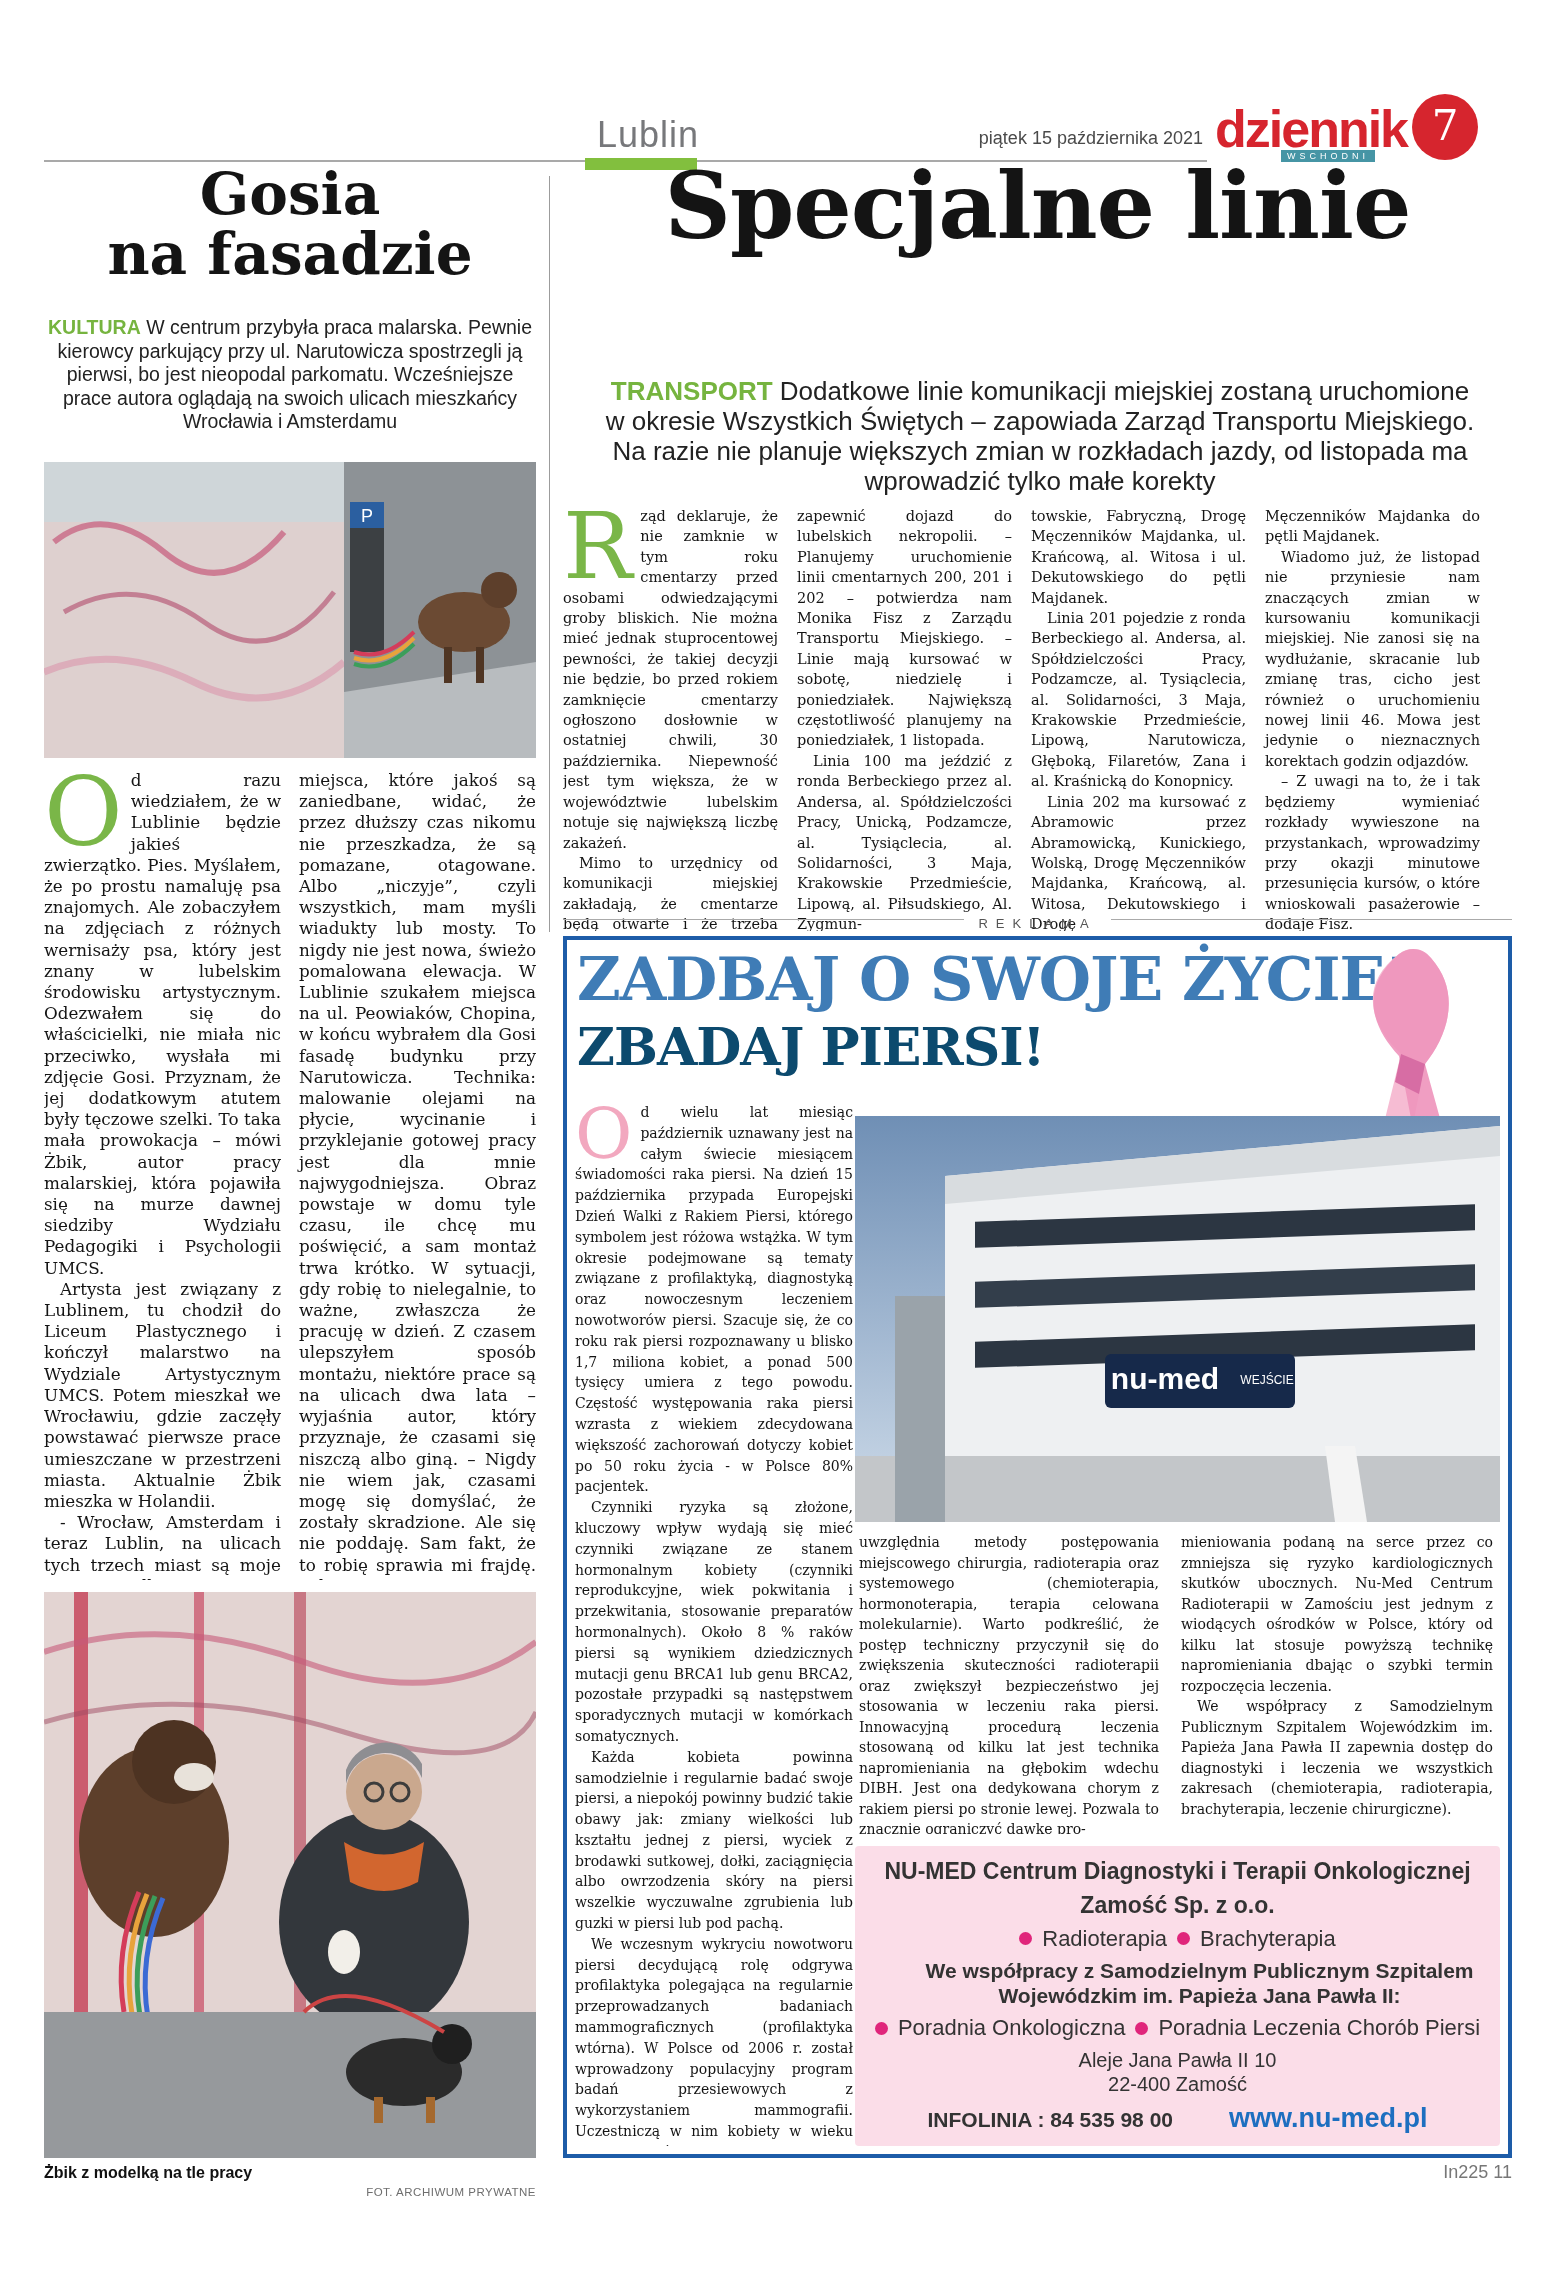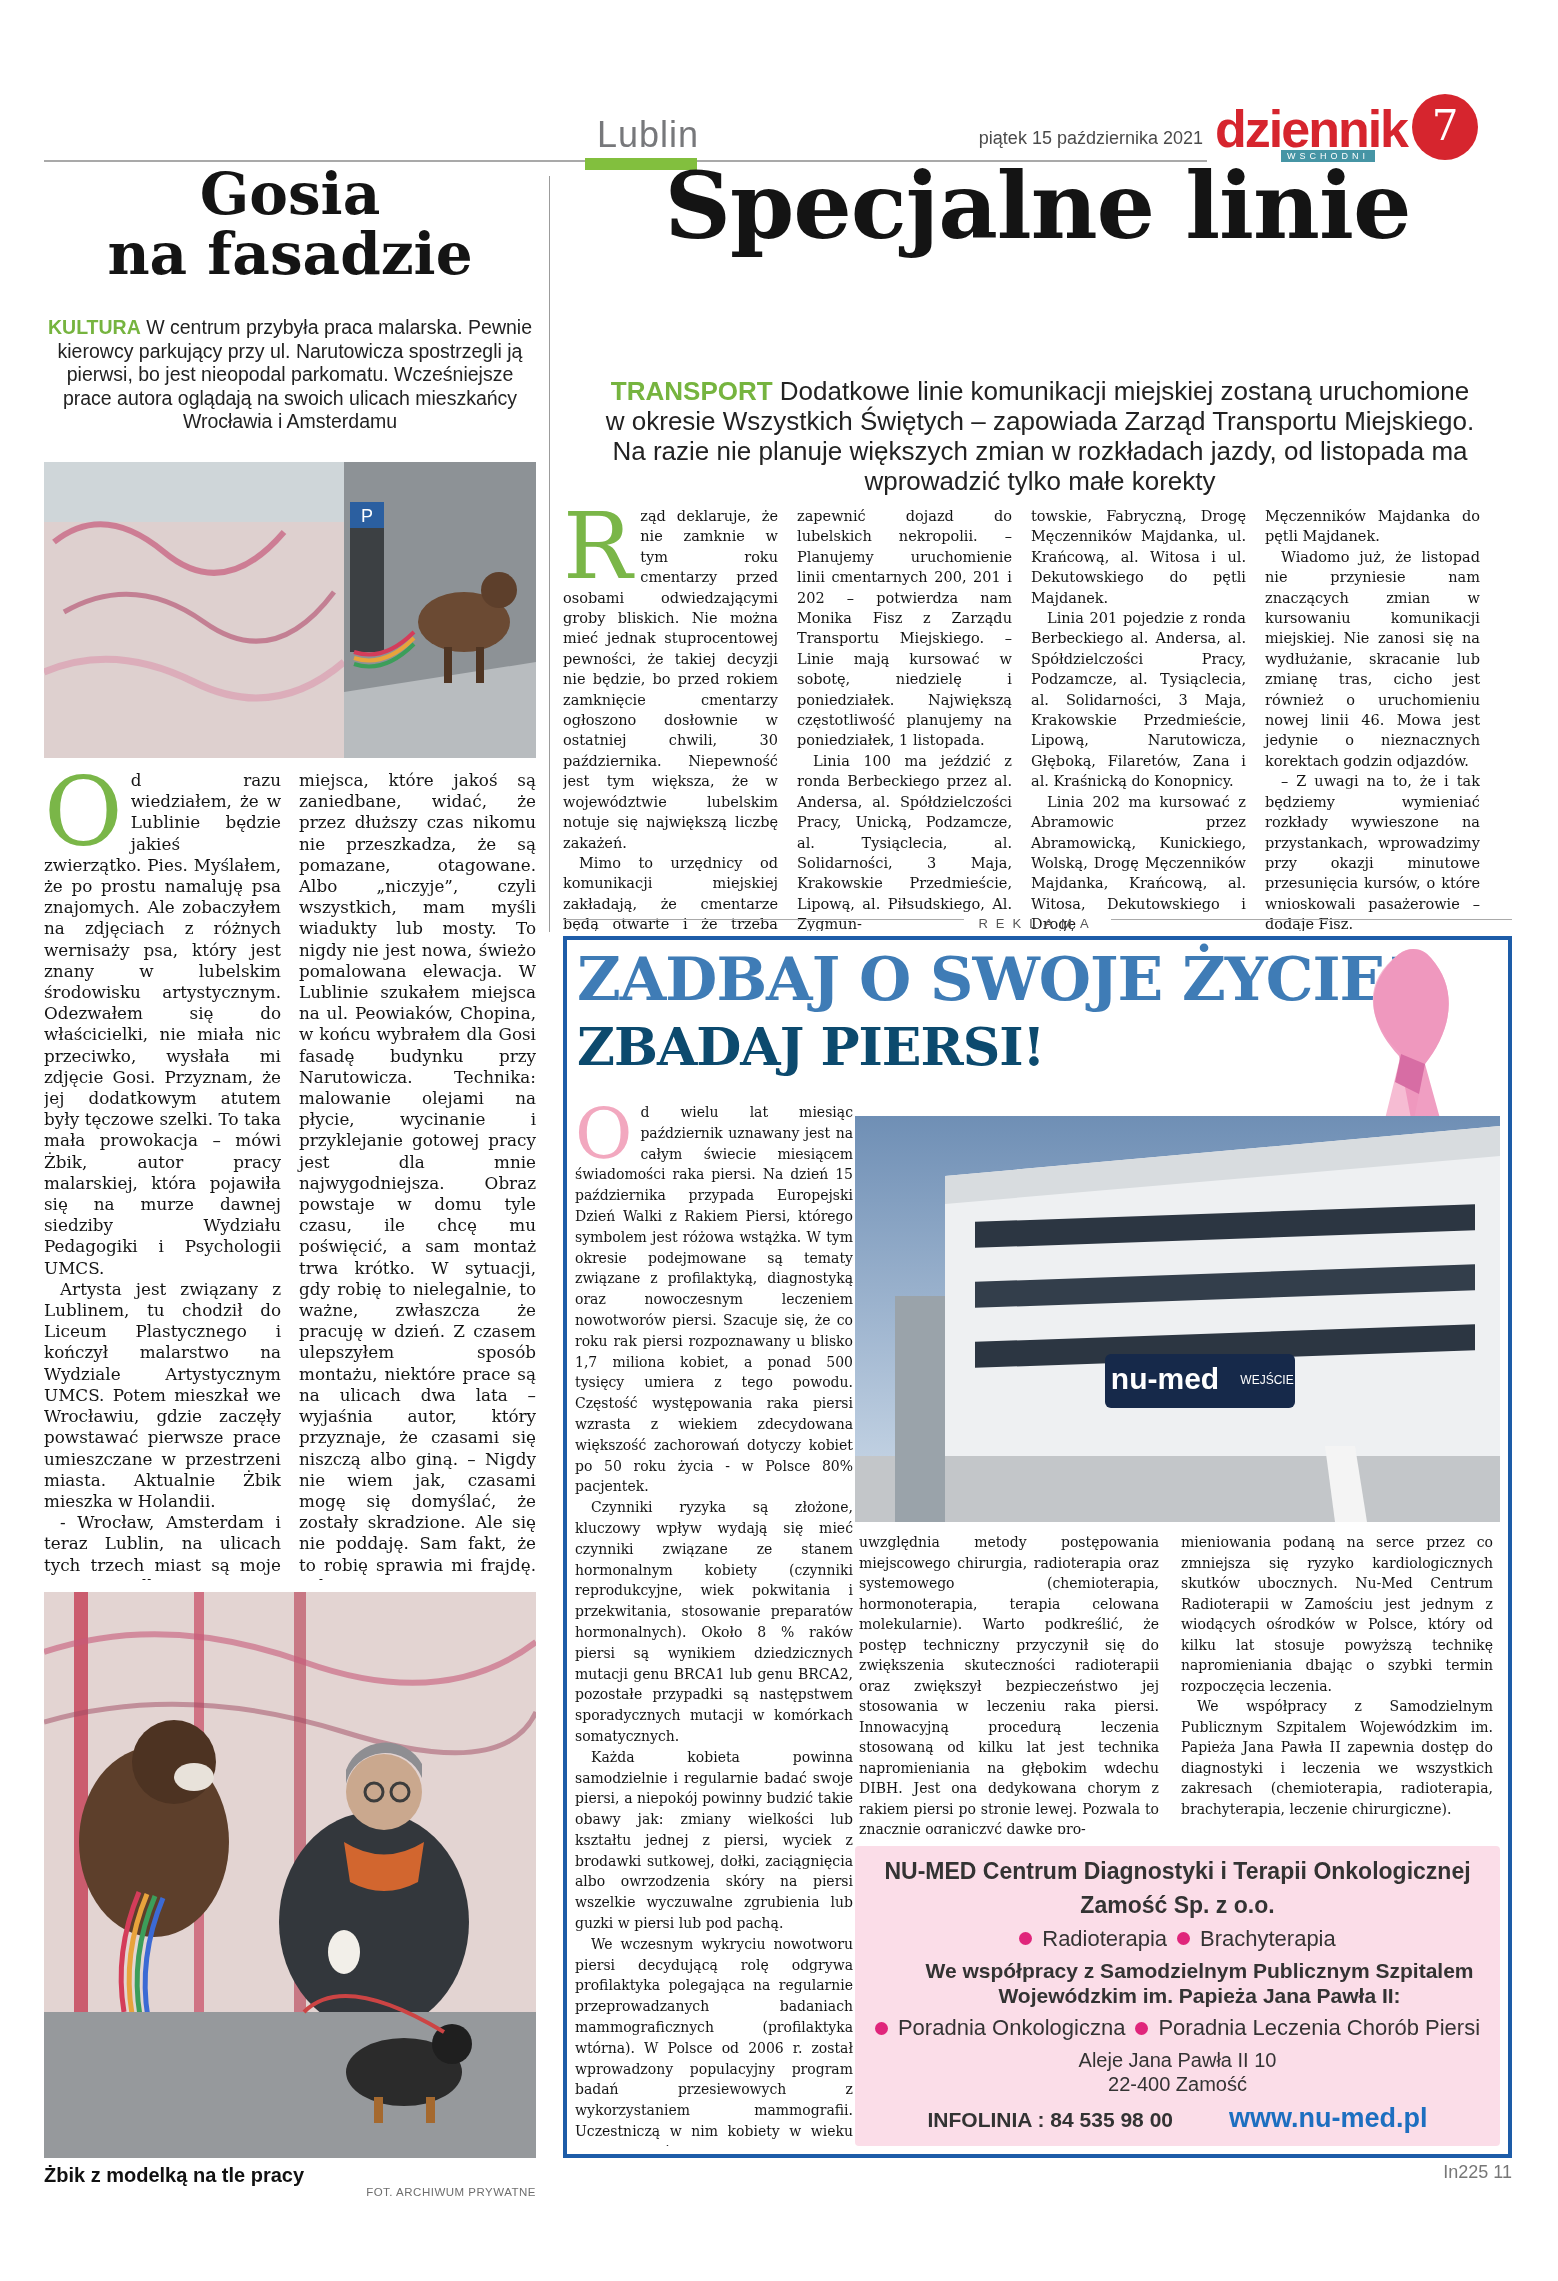--- a/index.html
+++ b/index.html
@@ -30,21 +30,21 @@
   #left-body{left:44px;top:770px;width:492px;height:810px;overflow:hidden;display:flex;gap:18px;}
   #left-body .col{width:237px;font-size:16.8px;line-height:21.2px;}
   .serif-col p{margin:0;text-align:justify;text-indent:16px;}
   .serif-col p:first-child{text-indent:0;}
   .dropcap{float:left;font-family:"DejaVu Serif",serif;line-height:0.8;margin:4px 8px 0 0;}
   .dc-green-lg{color:#7ab648;font-size:96px;}
   .dc-green-md{color:#7ab648;font-size:92px;}
   .dc-pink{color:#f2a8bf;font-size:70px;}
   #photo-dogs{left:44px;top:1592px;width:492px;height:566px;overflow:hidden;}
   #left-caption-row{left:44px;top:2164px;width:492px;display:flex;justify-content:space-between;align-items:flex-start;}
-  #photo-caption{font-family:"Liberation Sans",sans-serif;font-weight:bold;font-size:20px;color:#111;}
+  #photo-caption{font-family:"Liberation Sans",sans-serif;font-weight:bold;font-size:16px;color:#111;}
   #photo-credit{margin-top:22px;font-family:"Liberation Sans",sans-serif;font-size:11.5px;color:#6e6e6e;letter-spacing:0.5px;}
   
   #main-headline{left:563px;top:158px;width:949px;text-align:center;font-weight:bold;font-size:92px;line-height:96px;letter-spacing:-1px;}
   #main-lead{left:600px;top:376px;width:880px;text-align:center;font-family:"Liberation Sans",sans-serif;
       font-size:26px;line-height:30px;color:#222;}
   #main-cols{left:563px;top:506px;width:917px;height:425px;display:flex;gap:19px;overflow:hidden;}
   #main-cols .col{flex:1;font-size:14.5px;line-height:20.4px;}
   
   #reklama-row{left:563px;top:908px;width:949px;display:flex;align-items:center;gap:14px;}
   #reklama-row .line{flex:1;height:1px;background:#aaa;}

